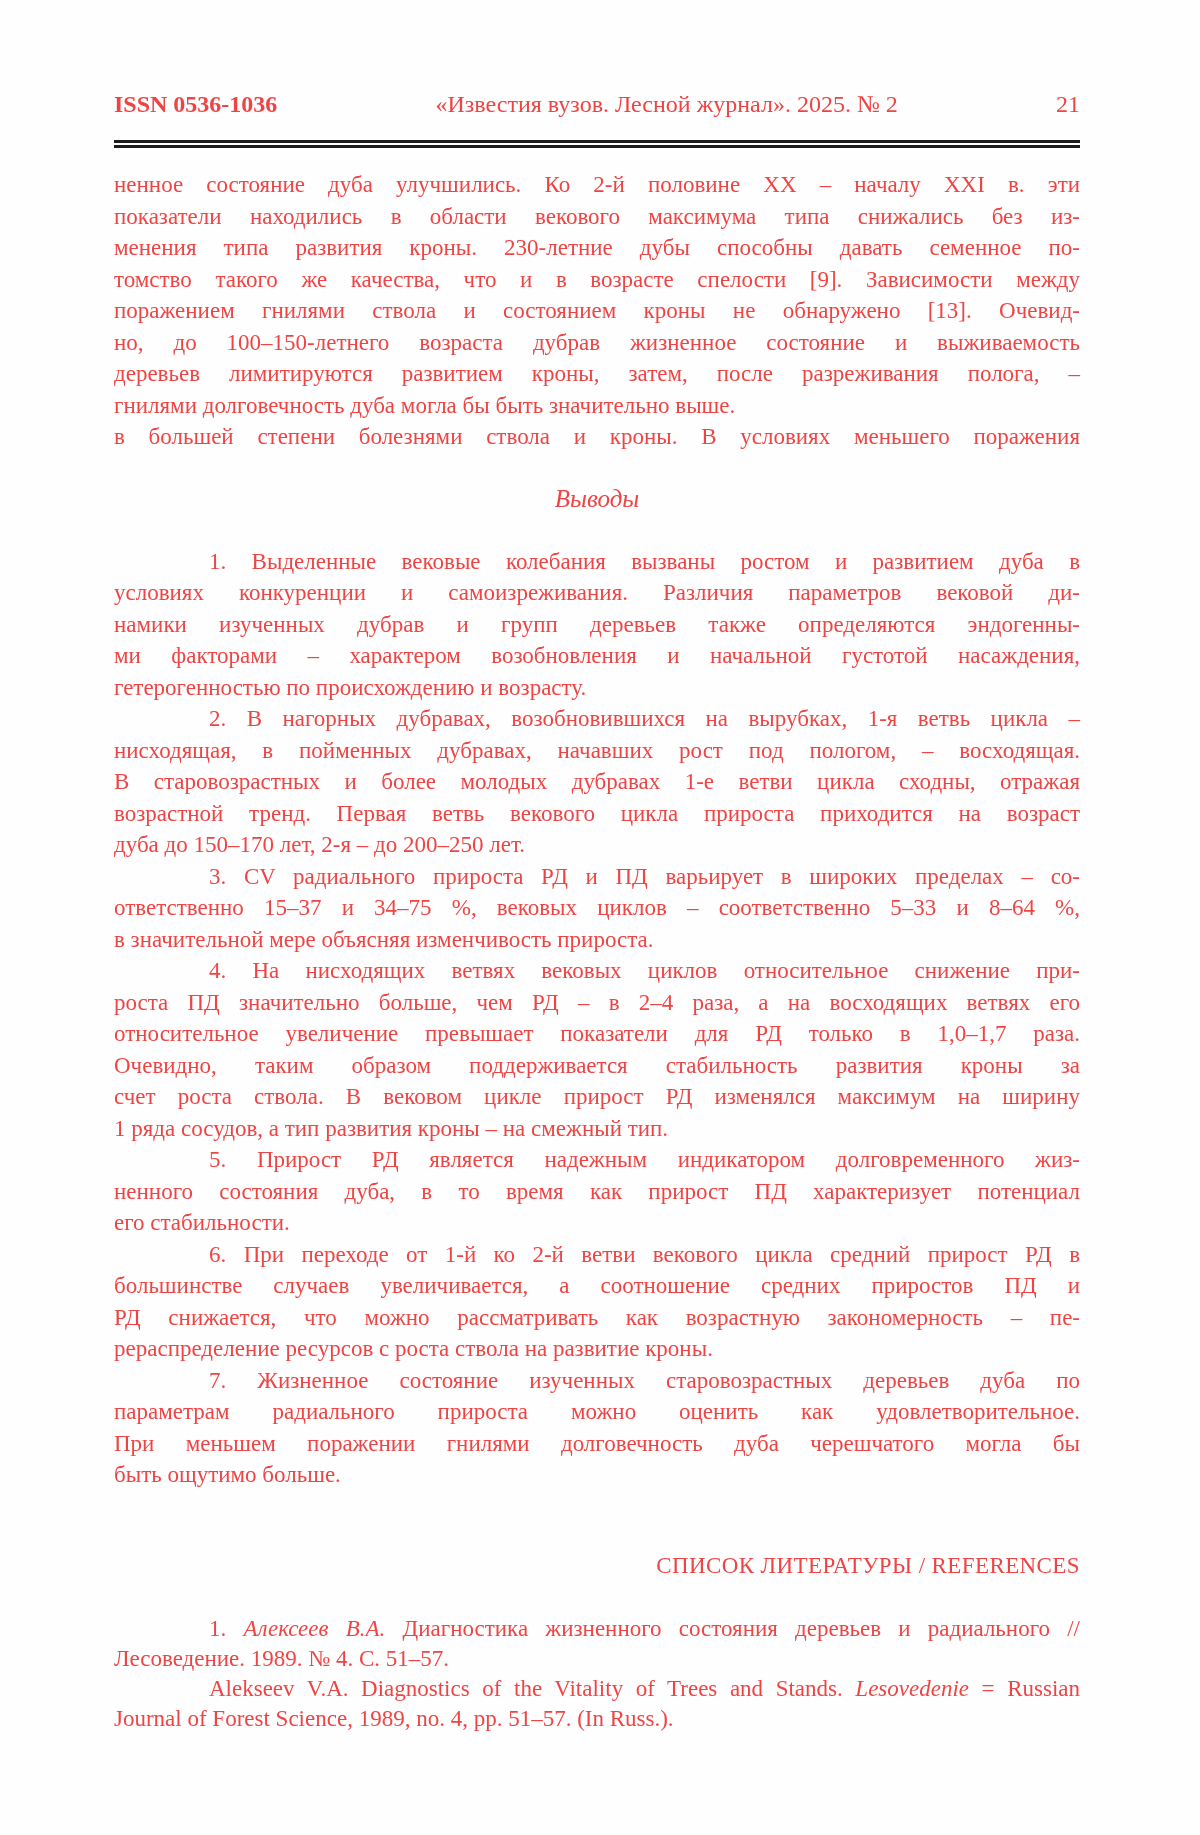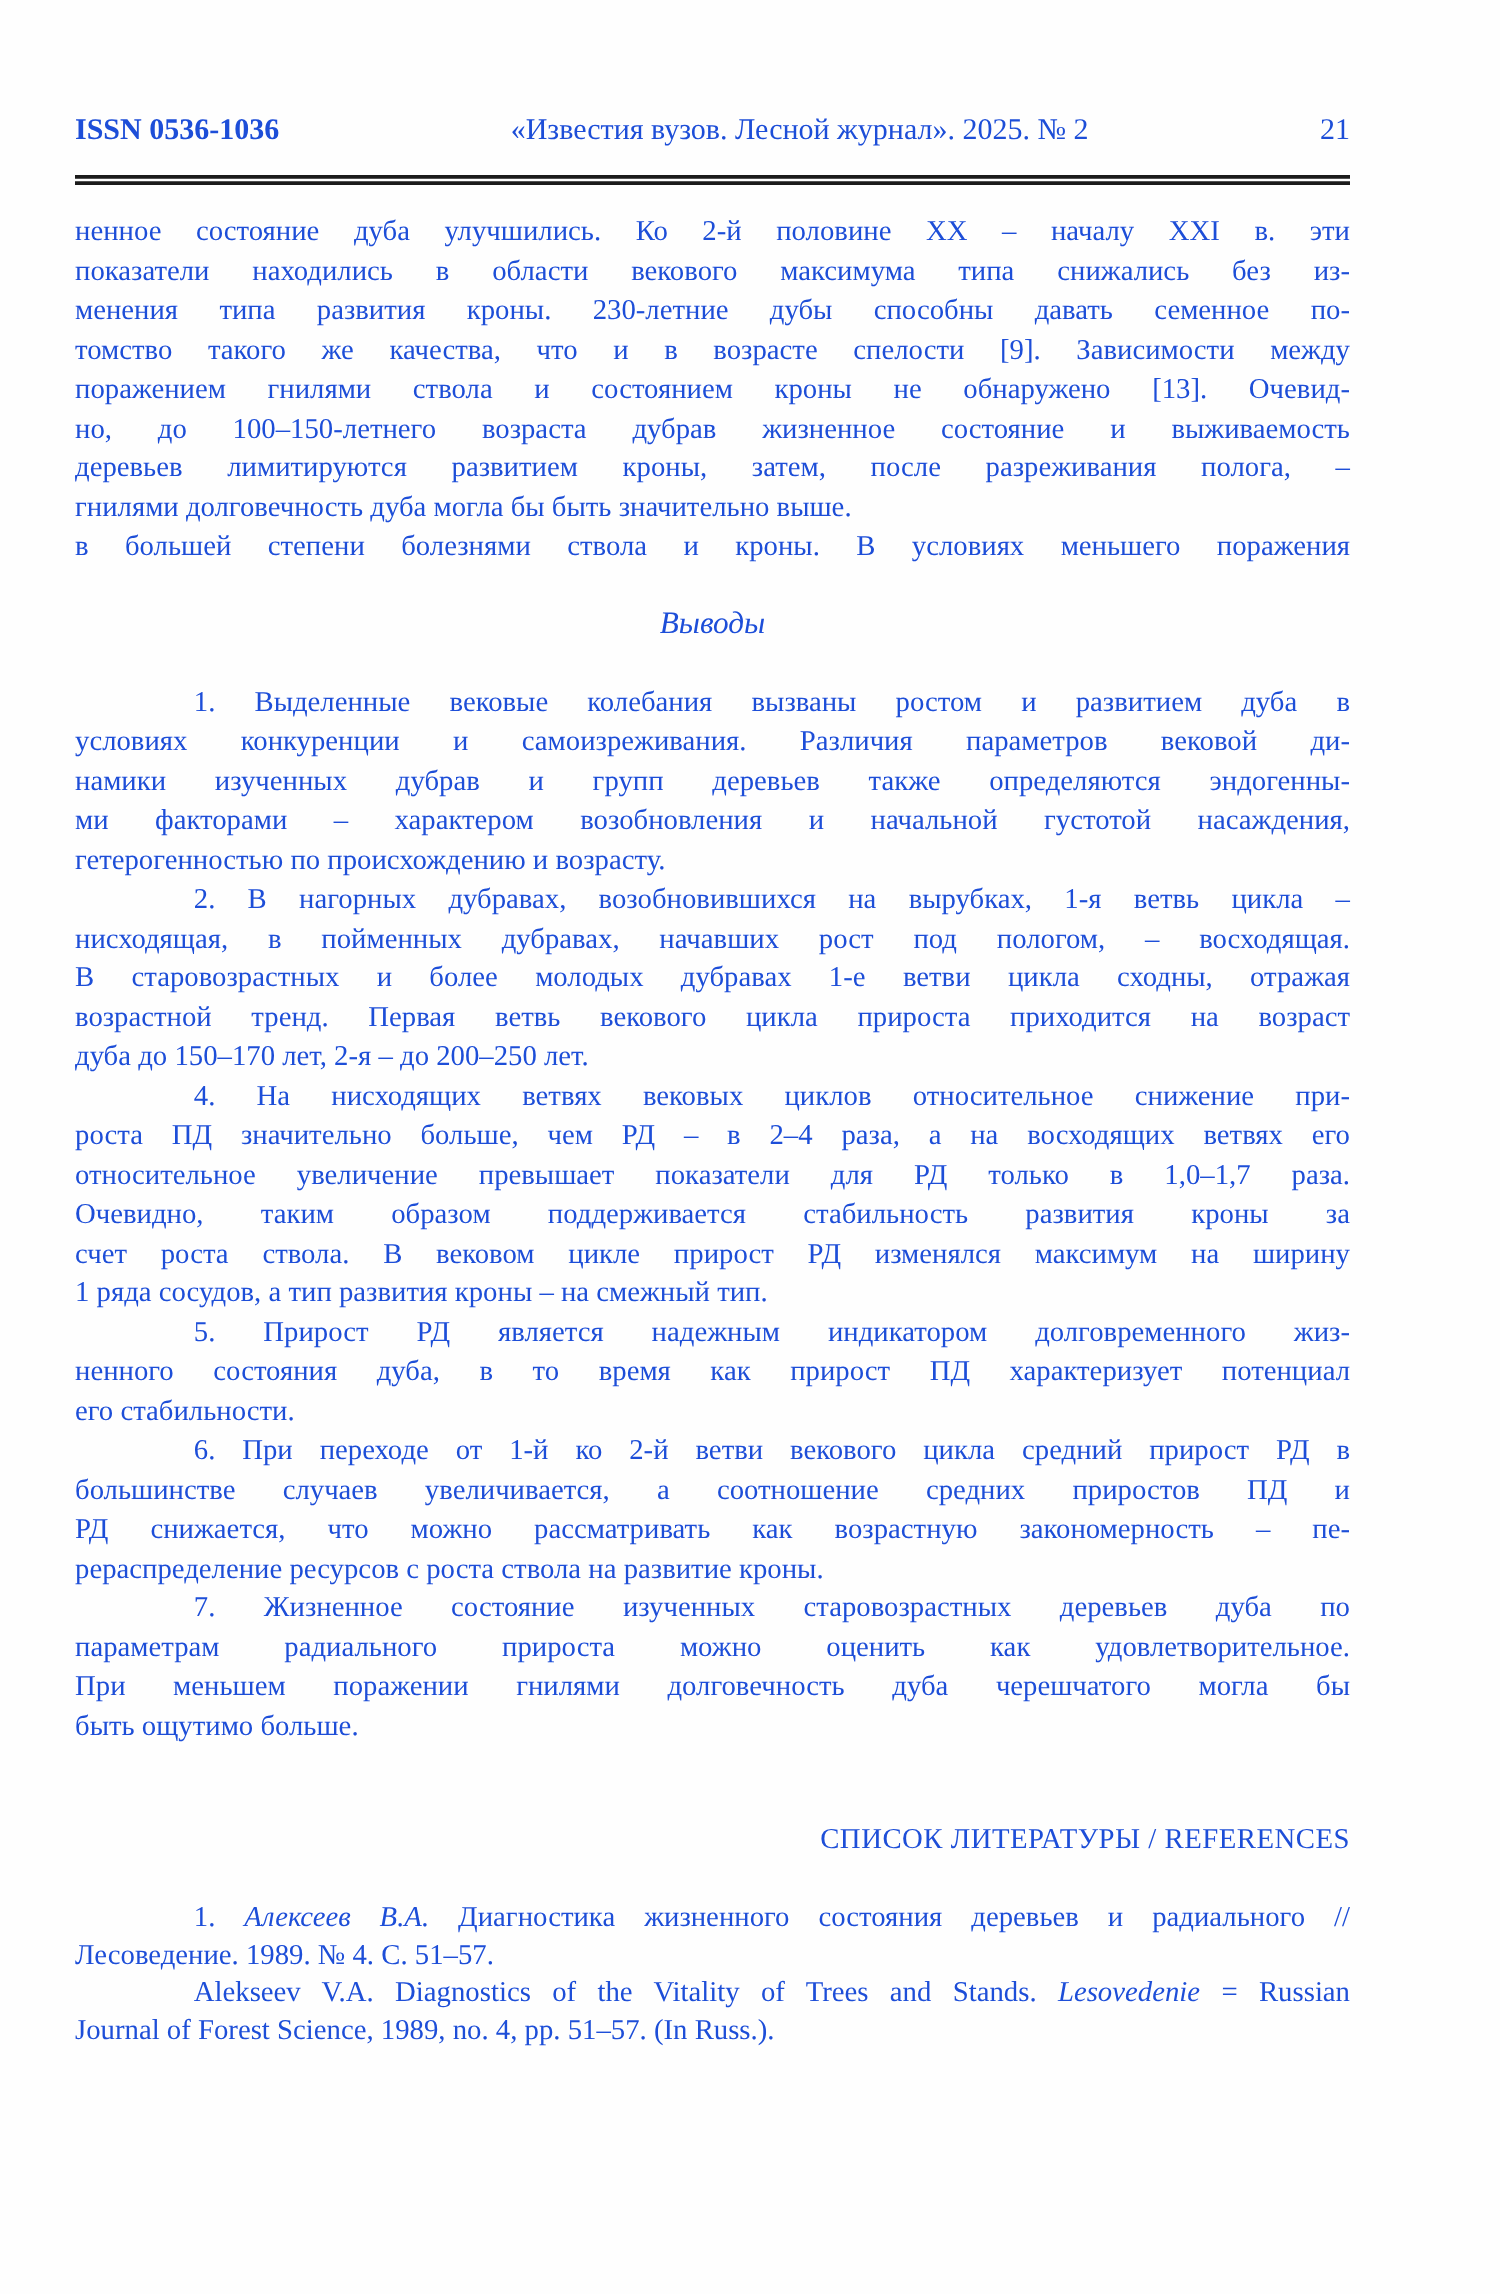--- a/index.html
+++ b/index.html
@@ -6,24 +6,24 @@
     margin: 0;
     padding: 0;
     background: #ffffff;
   }
   .page {
     position: relative;
     width: 1200px;
     height: 1835px;
     margin: 0 auto;
     background: #fefefe;
-    color: #1d4ed8;
+    color: #ef4444;
     font-family: "Liberation Serif", "DejaVu Serif", serif;
     box-sizing: border-box;
-    padding: 91px 120px 0 60px;
+    padding: 91px 120px 0 114px;
     overflow: hidden;
   }
   
   .page-header {
     display: flex;
     align-items: baseline;
     font-size: 24px;
     line-height: 26px;
     white-space: nowrap;
   }
@@ -116,20 +116,25 @@
           <div class="line last">гетерогенностью по происхождению и возрасту.</div>
         </div>
         <div class="paragraph">
           <div class="line first">2. В нагорных дубравах, возобновившихся на вырубках, 1-я ветвь цикла –</div>
           <div class="line">нисходящая, в пойменных дубравах, начавших рост под пологом, – восходящая.</div>
           <div class="line">В старовозрастных и более молодых дубравах 1-е ветви цикла сходны, отражая</div>
           <div class="line">возрастной тренд. Первая ветвь векового цикла прироста приходится на возраст</div>
           <div class="line last">дуба до 150–170 лет, 2-я – до 200–250 лет.</div>
         </div>
         <div class="paragraph">
+          <div class="line first">3. CV радиального прироста РД и ПД варьирует в широких пределах – со-</div>
+          <div class="line">ответственно 15–37 и 34–75 %, вековых циклов – соответственно 5–33 и 8–64 %,</div>
+          <div class="line last">в значительной мере объясняя изменчивость прироста.</div>
+        </div>
+        <div class="paragraph">
           <div class="line first">4. На нисходящих ветвях вековых циклов относительное снижение при-</div>
           <div class="line">роста ПД значительно больше, чем РД – в 2–4 раза, а на восходящих ветвях его</div>
           <div class="line">относительное увеличение превышает показатели для РД только в 1,0–1,7 раза.</div>
           <div class="line">Очевидно, таким образом поддерживается стабильность развития кроны за</div>
           <div class="line">счет роста ствола. В вековом цикле прирост РД изменялся максимум на ширину</div>
           <div class="line last">1 ряда сосудов, а тип развития кроны – на смежный тип.</div>
         </div>
         <div class="paragraph">
           <div class="line first">5. Прирост РД является надежным индикатором долговременного жиз-</div>
           <div class="line">ненного состояния дуба, в то время как прирост ПД характеризует потенциал</div>

